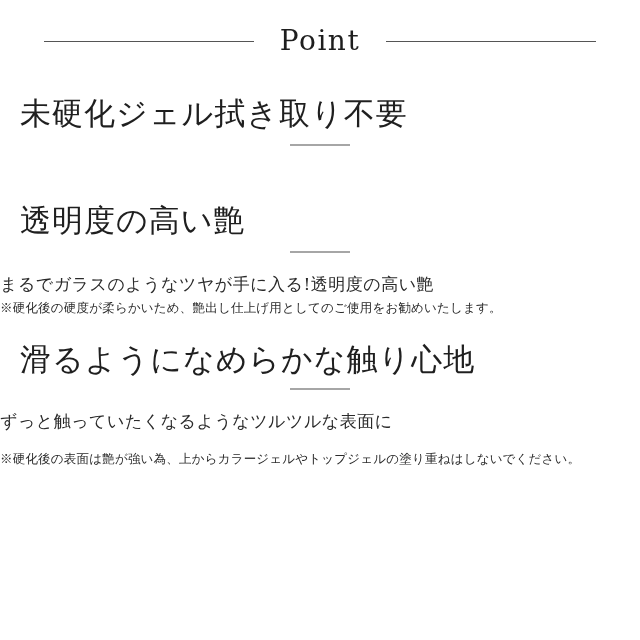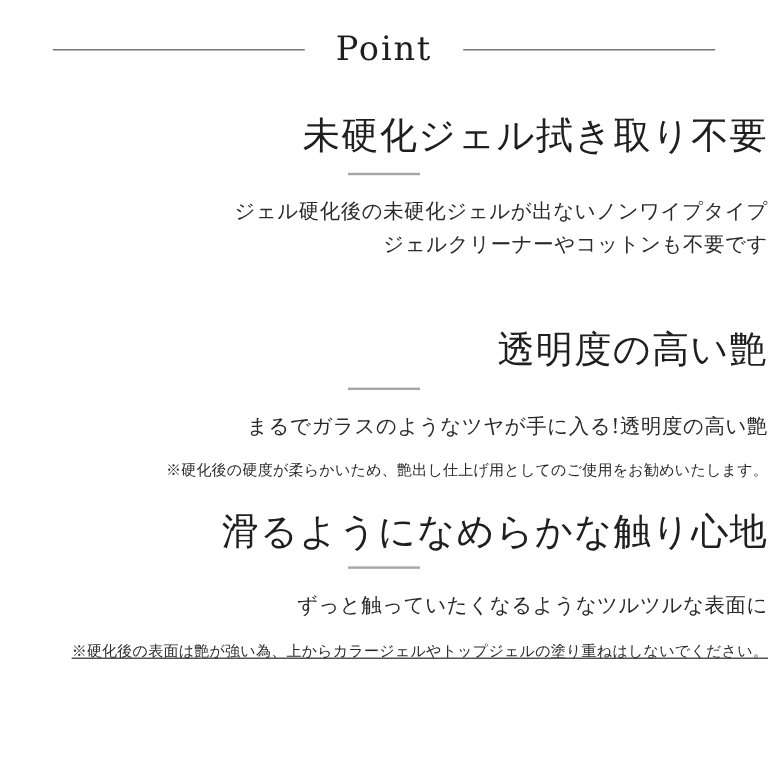--- a/index.html
+++ b/index.html
@@ -7,21 +7,21 @@
   body {
     width: 640px; height: 640px;
     background: #ffffff;
     font-family: "DejaVu Serif", "Liberation Serif", serif;
     color: #222222;
   }
   .page {
     position: relative;
     width: 640px; height: 640px;
     overflow: hidden;
-    text-align: right;
+    text-align: left;
   }
   
   .point-row {
     margin-top: 24px;
     display: flex;
     align-items: center;
     justify-content: center;
   }
   .h-line {
     width: 210px; height: 1px;
@@ -37,66 +37,63 @@
   }
   
   .feature-heading {
     font-size: 31px;
     line-height: 38px;
     font-weight: 500;
     letter-spacing: 1px;
     margin: 0;
     color: #1f1f1f;
     white-space: nowrap;
+    padding-left: 20px;
   }
   .s1 .feature-heading { margin-top: 36px; }
   .s2 .feature-heading { margin-top: 55px; }
   .s3 .feature-heading { margin-top: 24px; }
   .underline {
     width: 60px; height: 2px;
     background: #a6a6a6;
     margin: 12px auto 0 auto;
   }
   .s3 .underline { margin-top: 10px; }
   .body {
     margin-top: 18px;
     font-size: 17px;
     line-height: 27px;
     letter-spacing: 0.5px;
     color: #2a2a2a;
   }
   .body p { margin: 0; white-space: nowrap; }
   .note {
-    margin-top: 14px;
+    margin-top: 2px;
     font-size: 12.5px;
     line-height: 16px;
     letter-spacing: 0.2px;
     color: #2a2a2a;
     white-space: nowrap;
   }
-  .s3 .note { margin-top: 16px; text-decoration: underline; }
+  .s3 .note { margin-top: 16px; }
 </style>
 </head>
 <body>
 
 <div class="page">
 
   <div class="point-row">
     <span class="h-line"></span>
     <span class="point-title">Point</span>
     <span class="h-line"></span>
   </div>
 
   <section class="feature s1">
     <h2 class="feature-heading">未硬化ジェル拭き取り不要</h2>
     <div class="underline"></div>
-    <div class="body">
-      <p>ジェル硬化後の未硬化ジェルが出ないノンワイプタイプ</p>
-      <p>ジェルクリーナーやコットンも不要です</p>
-    </div>
   </section>
 
   <section class="feature s2">
     <h2 class="feature-heading">透明度の高い艶</h2>
     <div class="underline"></div>
     <div class="body">
       <p>まるでガラスのようなツヤが手に入る!透明度の高い艶</p>
     </div>
     <div class="note">※硬化後の硬度が柔らかいため、艶出し仕上げ用としてのご使用をお勧めいたします。</div>
   </section>

